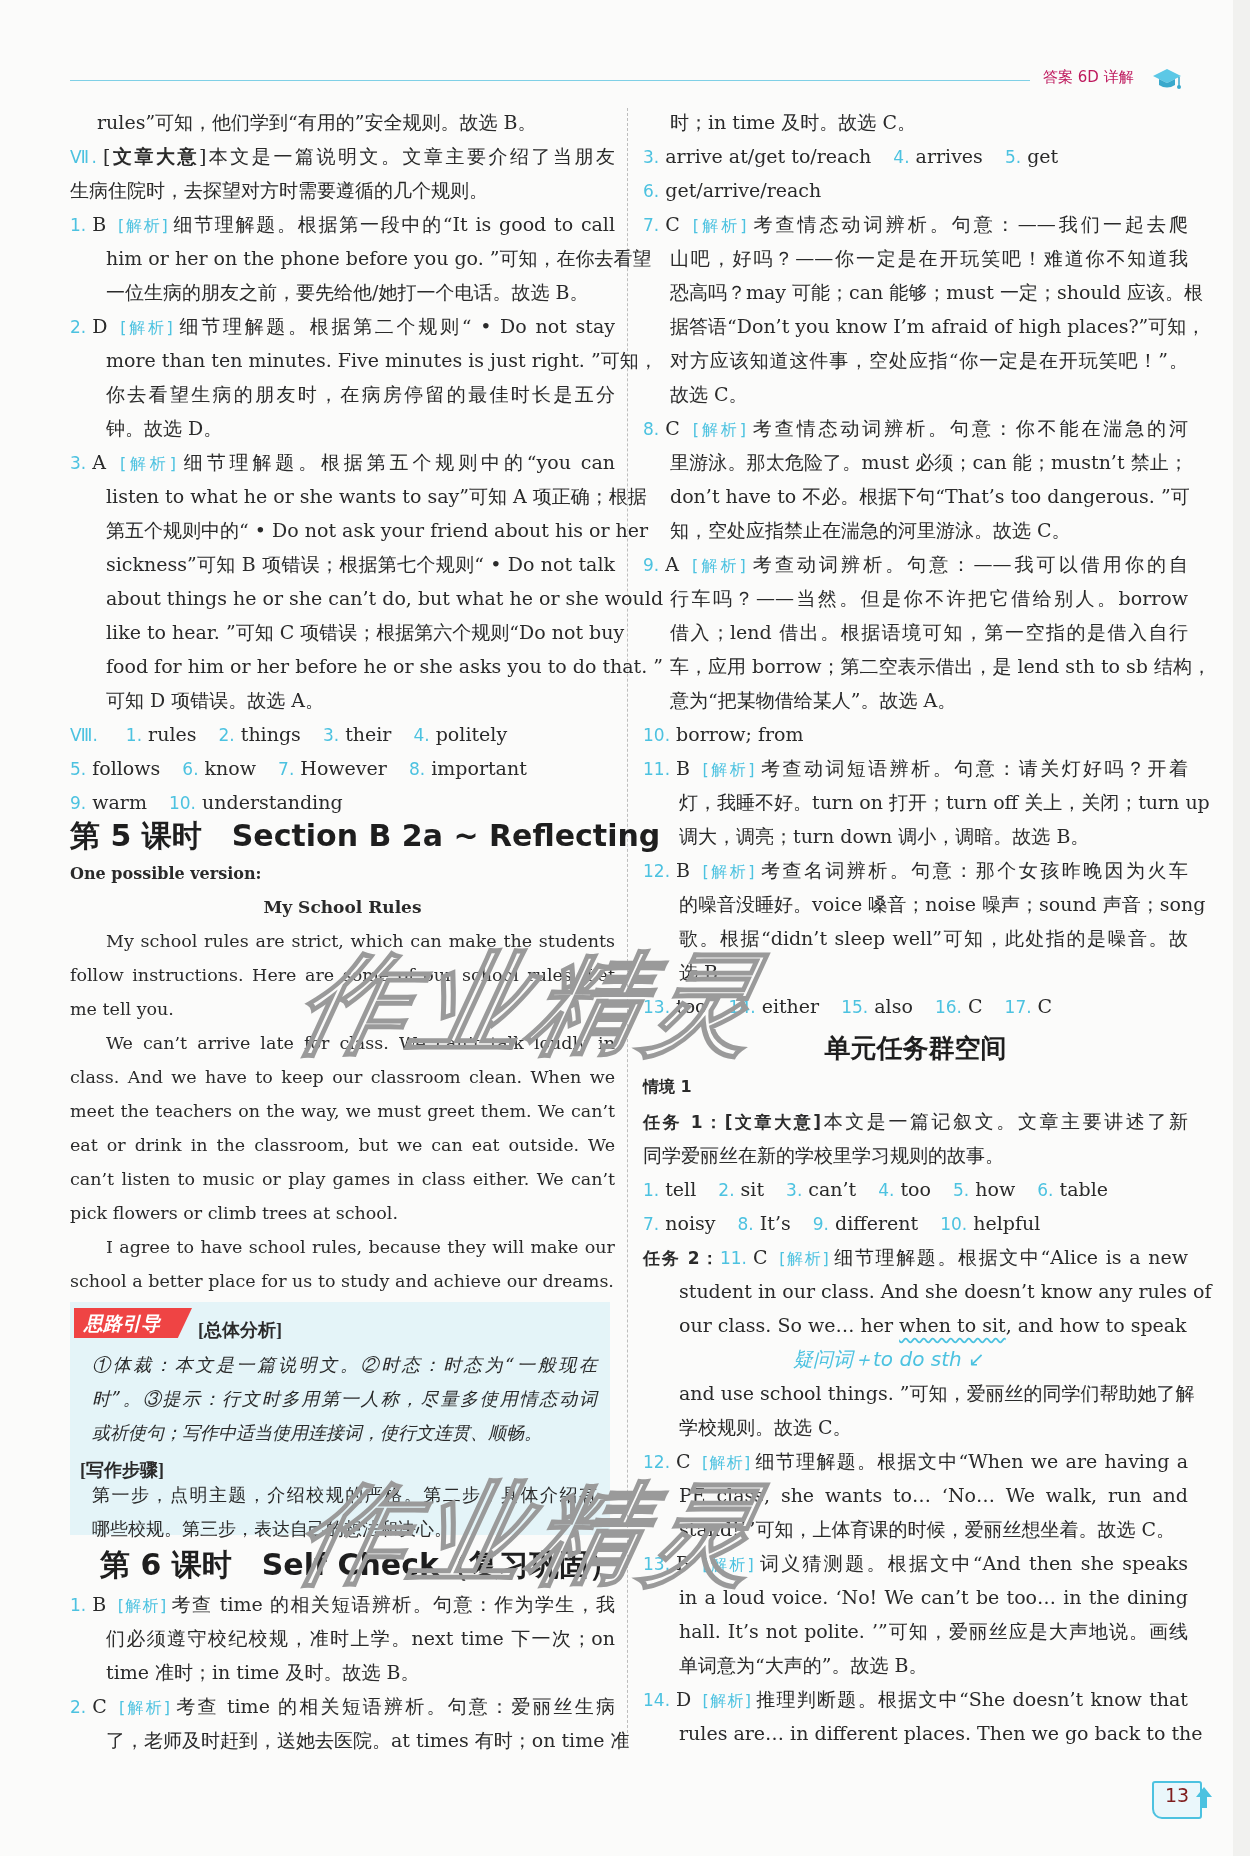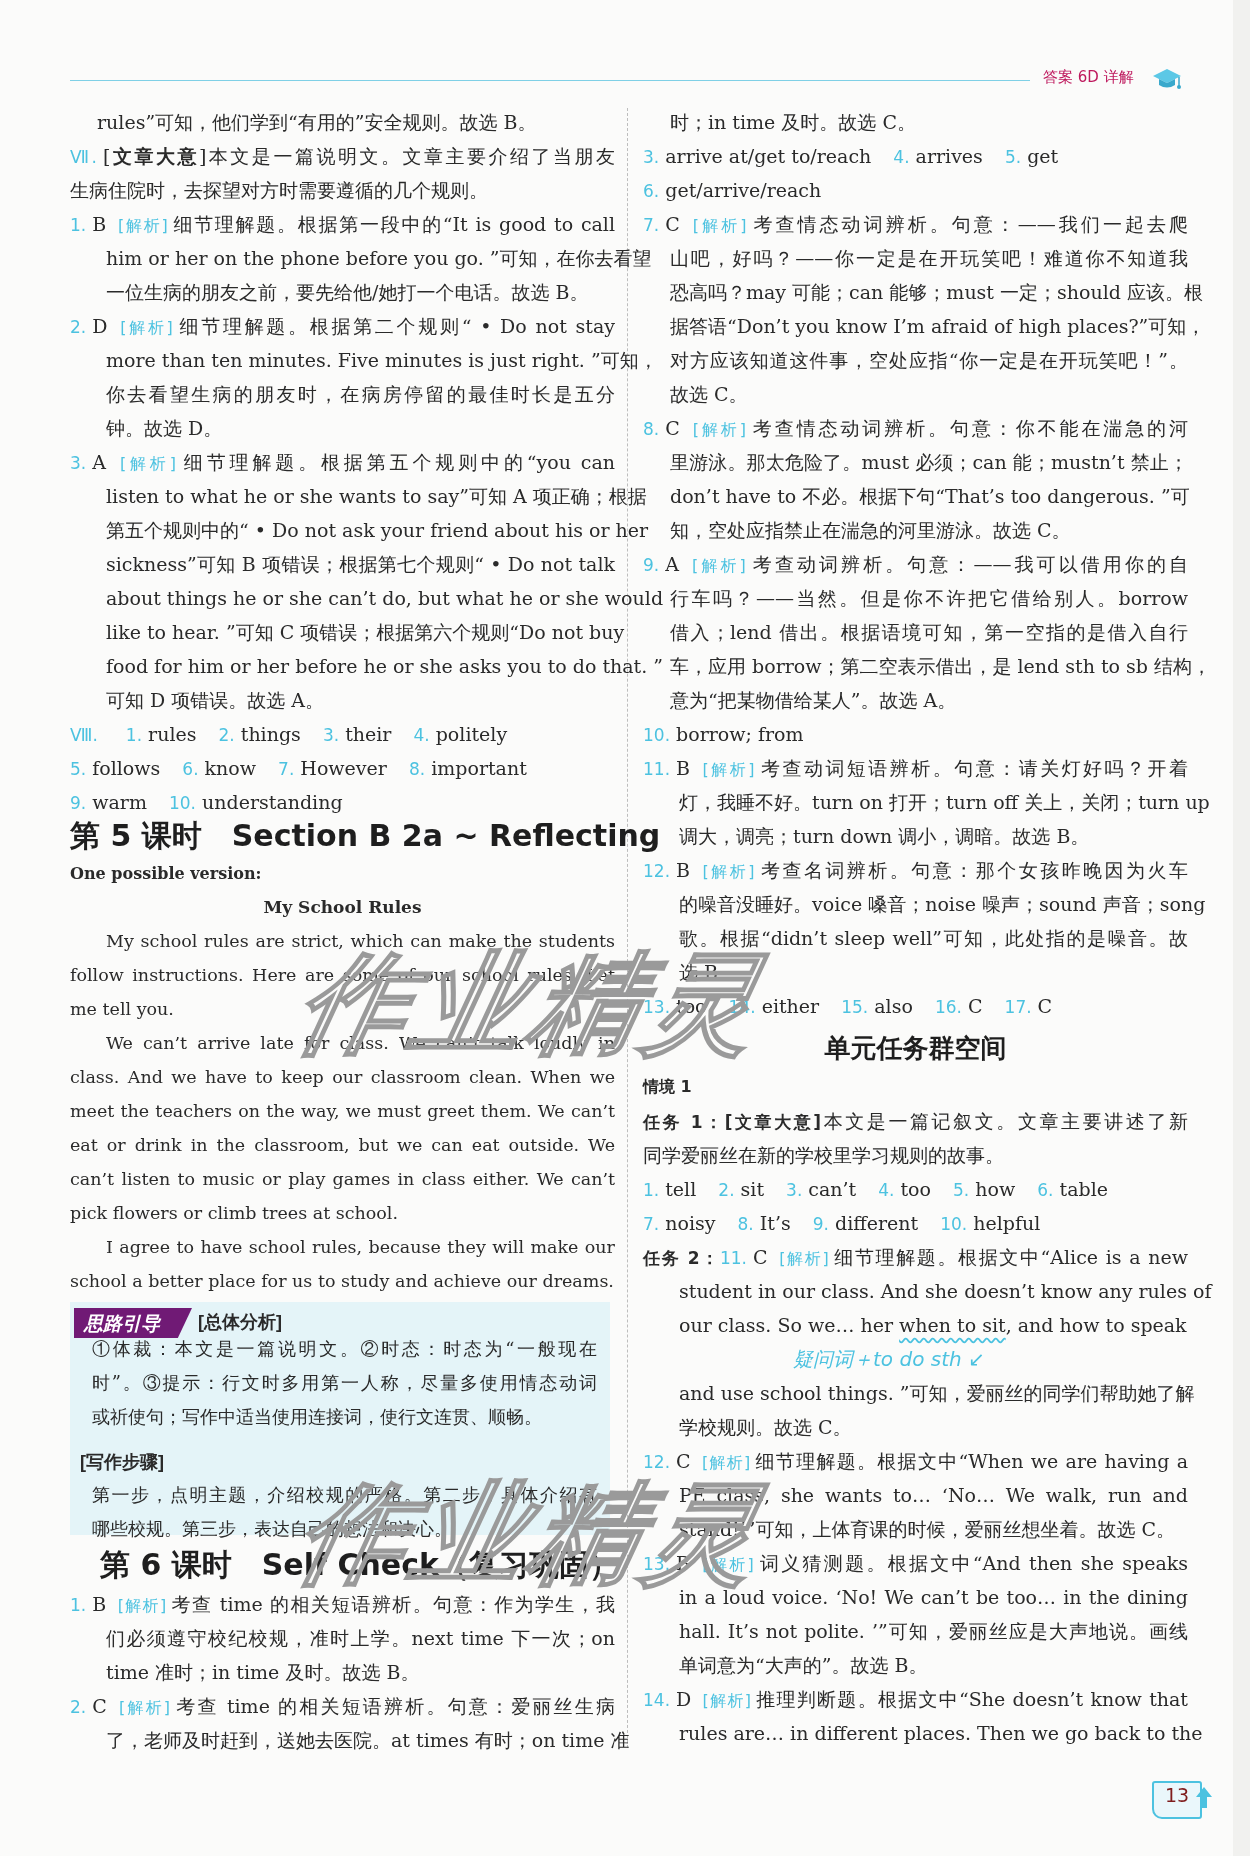--- a/index.html
+++ b/index.html
@@ -29,24 +29,24 @@
   .gap { display:inline-block; width:16px; }
 
   .h-lesson { font-family:"DejaVu Sans",sans-serif; font-weight:bold; font-size:30px; color:#1e1e1e; height:44px; line-height:44px; white-space:nowrap; }
   .h-unit { font-family:"DejaVu Sans",sans-serif; font-weight:bold; font-size:26px; color:#1e1e1e; text-align:center; height:44px; line-height:44px; }
   .small-bold { font-weight:bold; font-size:16px; }
   .essay-title { text-align:center; font-weight:bold; font-size:17px; }
   .essay .line { font-size:17.5px; }
   .p-ind { padding-left:36px; }
 
   .guide { position:absolute; left:70px; top:1302px; width:540px; height:233px; background:#e4f4f8; }
-  .guide-badge { position:absolute; left:4px; top:6px; width:118px; height:30px; background:#701a75;
+  .guide-badge { position:absolute; left:4px; top:6px; width:118px; height:30px; background:#ef4444;
     clip-path:polygon(0 0,100% 0,88% 100%,0 100%); color:#fff; font-family:"DejaVu Sans",sans-serif;
     font-weight:bold; font-style:italic; font-size:19px; line-height:30px; padding-left:10px; box-sizing:border-box; }
-  .guide-head { position:absolute; font-family:Liberation Sans, sans-serif; font-weight:bold; font-size:18px; }
+  .guide-head { position:absolute; font-family:Liberation Serif, serif; font-weight:bold; font-size:18px;margin-top:8px; }
   .guide-text { position:absolute; left:22px; width:505px; font-size:18px; line-height:34px; font-family:"DejaVu Serif",serif; }
 
   .annot { color:#4cc2e0; font-family:"DejaVu Sans",sans-serif; font-size:20px; font-style:italic; }
   .wavy { text-decoration:underline wavy #4cc2e0; text-underline-offset:5px; }
 
   .pagebox { position:absolute; left:1152px; top:1781px; width:46px; height:34px; border:2px solid #4cc2e0;
     border-radius:3px 3px 3px 10px; background:#eaf7fb; }
   .pagenum { position:absolute; left:1165px; top:1784px; font-family:"DejaVu Sans",sans-serif; font-size:19px; color:#7f1d1d; }
   .arrow { position:absolute; left:1195px; top:1786px; width:18px; height:24px; }
 
@@ -129,21 +129,21 @@
     <div class="line">can’t listen to music or play games in class either. We can’t</div>
     <div class="line last">pick flowers or climb trees at school.</div>
     <div class="line p-ind">I agree to have school rules, because they will make our</div>
     <div class="line last">school a better place for us to study and achieve our dreams.</div>
   </div>
 </div>
 
 <div class="guide">
   <div class="guide-badge">思路引导</div>
   <div class="guide-head" style="left:128px;top:8px;">[总体分析]</div>
-  <div class="guide-text" style="top:30px;">
+  <div class="guide-text" style="top:46px;font-style:italic;">
     <div class="line">①体裁：本文是一篇说明文。②时态：时态为“一般现在</div>
     <div class="line">时”。③提示：行文时多用第一人称，尽量多使用情态动词</div>
     <div class="line last">或祈使句；写作中适当使用连接词，使行文连贯、顺畅。</div>
   </div>
   <div class="guide-head" style="left:10px;top:148px;">[写作步骤]</div>
   <div class="guide-text" style="top:176px;">
     <div class="line">第一步，点明主题，介绍校规的严格。第二步，具体介绍有</div>
     <div class="line last">哪些校规。第三步，表达自己的想法和决心。</div>
   </div>
 </div>

